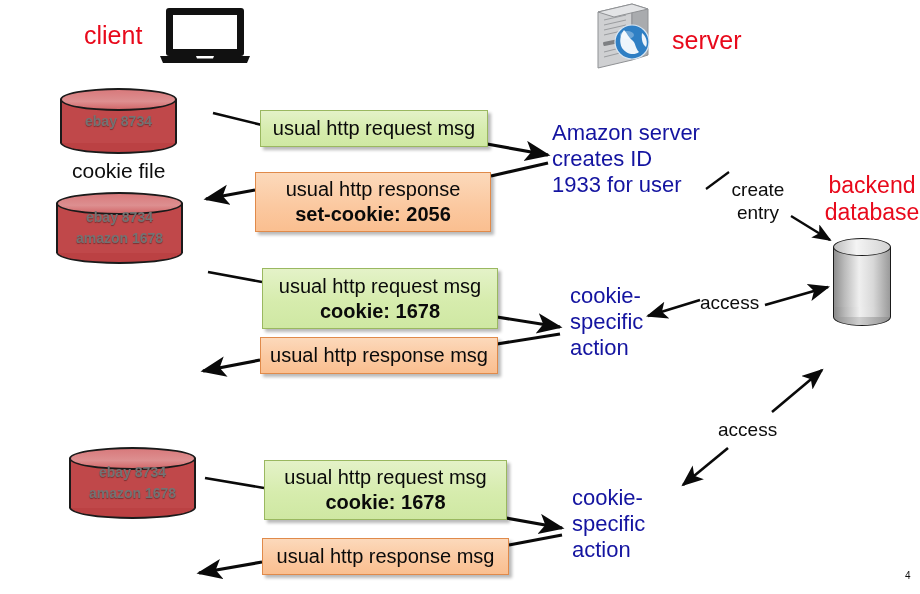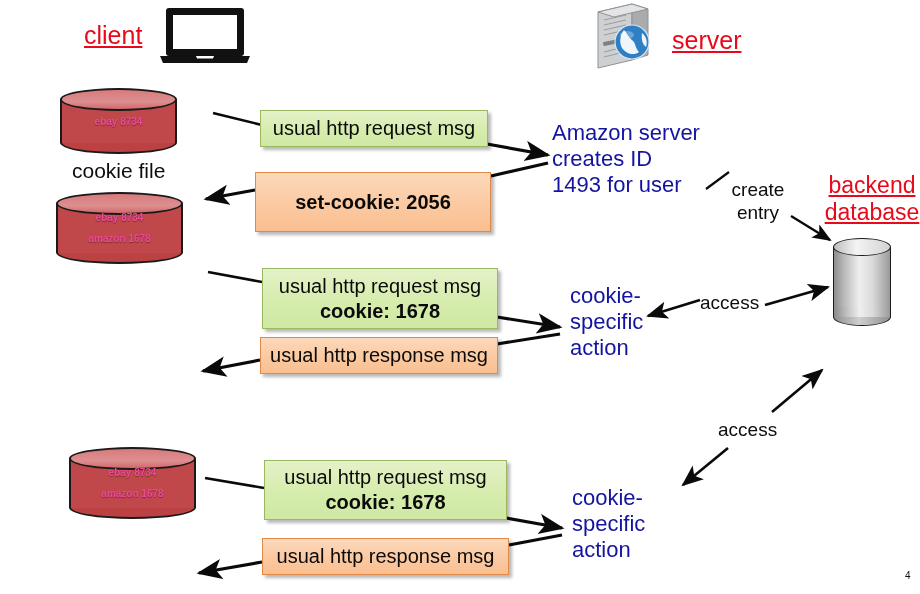--- a/index.html
+++ b/index.html
@@ -19,21 +19,20 @@
   }
   .abs { position: absolute; }
 
   
   .lbl-red {
     color: #e8091b;
     font-size: 25px;
     line-height: 29px;
     font-family: "Liberation Sans", sans-serif;
     white-space: nowrap;
-    text-decoration: underline;
   }
   .lbl-blue {
     color: #1414a0;
     font-size: 22px;
     line-height: 26px;
     font-family: "Liberation Sans", sans-serif;
     text-align: left;
     white-space: nowrap;
   }
   .lbl-black {
@@ -113,23 +112,23 @@
     position: absolute;
     left: 2px; right: 2px;
     bottom: 11px; height: 14px;
     background: #c0484a;
   }
   .cyl-red .txt {
     position: absolute;
     left: 0; right: 0; top: 0; bottom: 0;
     display: flex; flex-direction: column;
     align-items: center; justify-content: center;
-    color: #ec4899;
+    color: #737373;
     font-weight: bold;
-    font-size: 10px;
+    font-size: 14px;
     line-height: 21px;
     font-family: "Liberation Sans", sans-serif;
     text-shadow: 0 1px 1px rgba(0,0,0,0.35);
     z-index: 4;
   }
 
   
   .cyl-grey { position: absolute; }
   .cyl-grey .g-body {
     position: absolute; left: 0; right: 0; top: 9px; bottom: 9px;
@@ -279,20 +278,21 @@
       <span>ebay 8734</span>
       <span>amazon 1678</span>
     </div>
   </div>
 
   <div class="abs msgbox box-green" style="left:260px; top:110px; width:228px; height:37px;">
     <span class="l1">usual http request msg</span>
   </div>
 
   <div class="abs msgbox box-orange" style="left:255px; top:172px; width:236px; height:60px;">
+    <span class="l1">usual http response</span>
     <span class="l2">set-cookie: 2056</span>
   </div>
 
   <div class="abs msgbox box-green" style="left:262px; top:268px; width:236px; height:61px;">
     <span class="l1">usual http request msg</span>
     <span class="l2">cookie: 1678</span>
   </div>
 
   <div class="abs msgbox box-orange" style="left:260px; top:337px; width:238px; height:37px;">
     <span class="l1">usual http response msg</span>
@@ -303,21 +303,21 @@
     <span class="l2">cookie: 1678</span>
   </div>
 
   <div class="abs msgbox box-orange" style="left:262px; top:538px; width:247px; height:37px;">
     <span class="l1">usual http response msg</span>
   </div>
 
   <div class="abs lbl-blue" style="left:552px; top:120px; width:160px;">
     <div>Amazon server</div>
     <div>creates ID</div>
-    <div>1493 for user</div>
+    <div>1933 for user</div>
   </div>
 
   <div class="abs lbl-small-black" style="left:716px; top:178px; text-align:center; width:84px;">
     <div>create</div>
     <div>entry</div>
   </div>
 
   <div class="abs lbl-red" style="left:824px; top:172px; text-align:center; width:96px; font-size:23px; line-height:27px;">
     <div>backend</div>
     <div>database</div>

